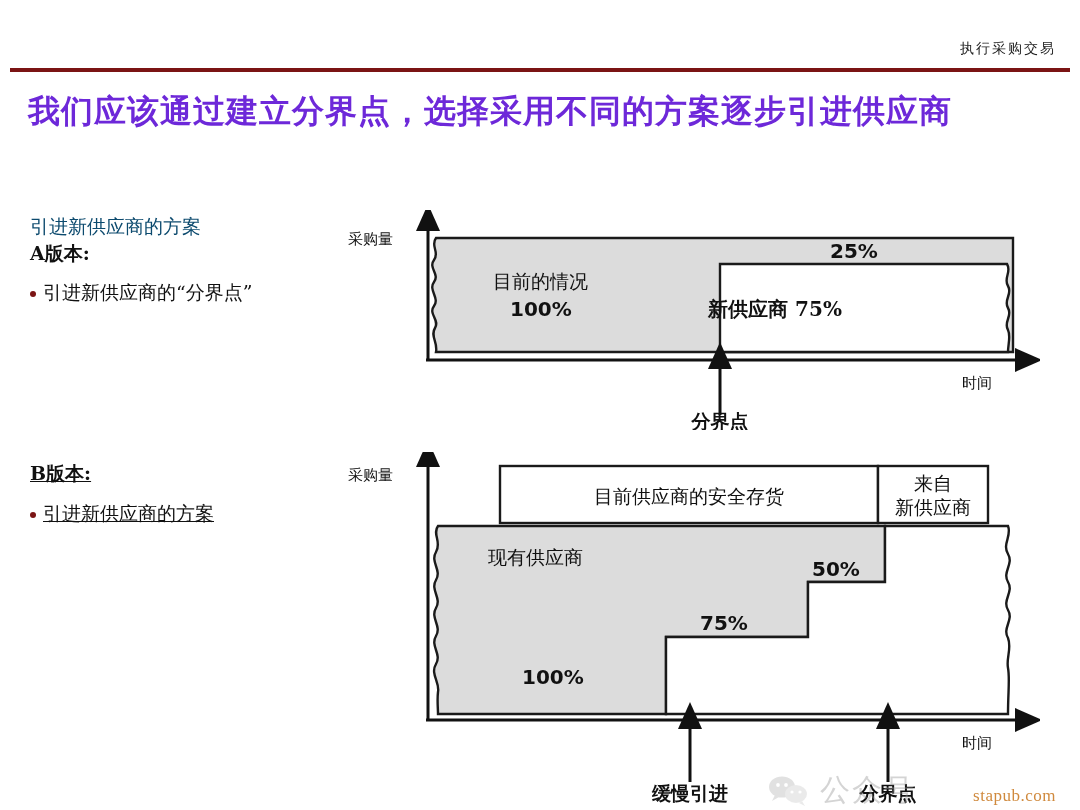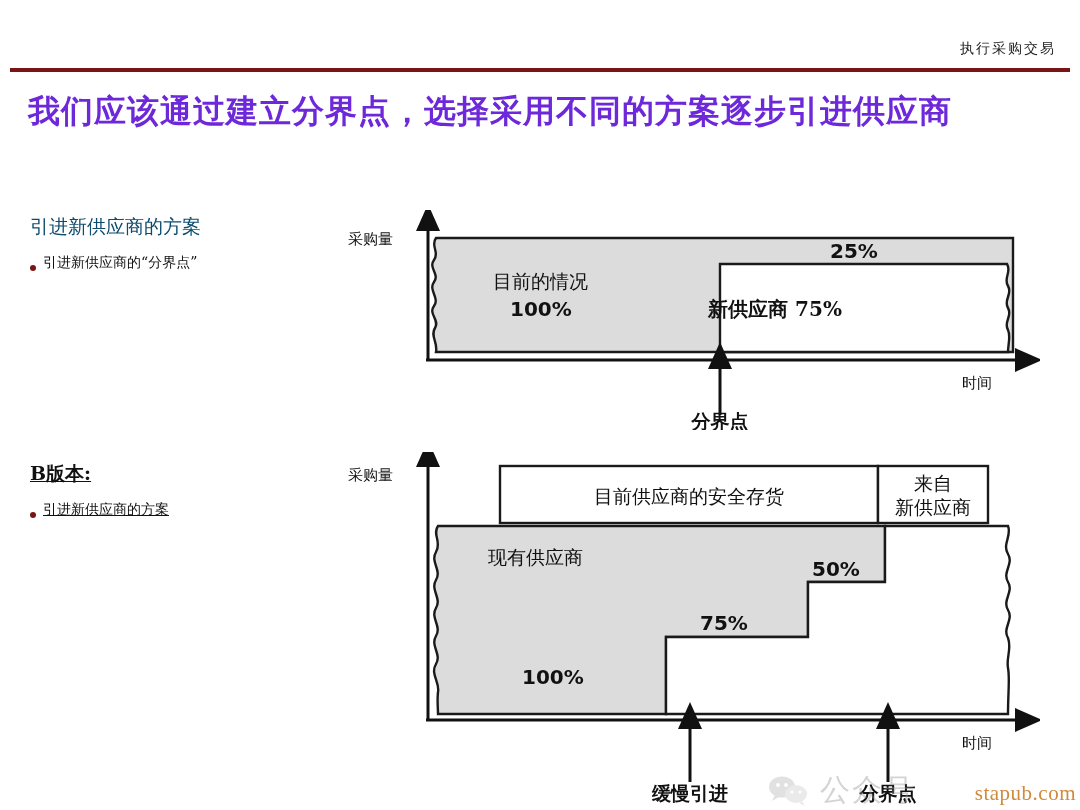--- a/index.html
+++ b/index.html
@@ -27,21 +27,21 @@
   }
 
   
   .left-block{position:absolute;left:30px;font-family:"DejaVu Serif",serif;}
   .lb-a{top:186px;}
   .lb-b{top:432px;text-decoration:underline;}
   .lb-heading{font-size:19px;font-weight:400;color:#0c4a6e;line-height:1.35;white-space:nowrap;}
   .lb-version{font-size:19px;font-weight:bold;color:#111;line-height:1.4;white-space:nowrap;}
   .lb-bullet{
     display:flex;align-items:flex-start;gap:7px;margin-top:14px;
-    font-size:14px;color:#111;white-space:nowrap;
+    font-size:19px;color:#111;white-space:nowrap;
   }
   .dot{
     width:6px;height:6px;border-radius:50%;background:#7b1414;
     margin-top:11px;flex:0 0 auto;
   }
 
   
   .chart{position:absolute;}
   .chart-a{left:340px;top:182px;width:700px;height:220px;}
   .chart-b{left:340px;top:424px;width:700px;height:360px;}
@@ -70,36 +70,37 @@
   }
   .wm-text{
     font-family:"DejaVu Sans",sans-serif;font-size:30px;color:#9a9a9a;
     letter-spacing:2px;white-space:nowrap;
   }
   .wm-brand{
     font-family:"DejaVu Sans",sans-serif;font-size:30px;color:#9a9a9a;
     letter-spacing:2px;white-space:nowrap;
   }
   .site{
-    position:absolute;right:4px;bottom:4px;
-    font-family:"Liberation Serif",serif;font-size:21px;color:#d08a3e;
+    position:absolute;right:24px;bottom:4px;
+    font-family:"Liberation Serif",serif;font-size:17px;color:#d08a3e;
     letter-spacing:.5px;
   }
 </style>
 </head>
 <body>
 
 <div class="slide">
 
   <div class="header-text">执行采购交易</div>
   <div class="rule"></div>
   <div class="title">我们应该通过建立分界点，选择采用不同的方案逐步引进供应商</div>
 
   <div class="left-block lb-a">
     <div class="lb-heading">引进新供应商的方案</div>
+    <div class="lb-version">A版本:</div>
     <div class="lb-bullet">
       <span class="dot"></span>
       <span>引进新供应商的“分界点”</span>
     </div>
   </div>
 
   <div class="left-block lb-b">
     <div class="lb-version">B版本:</div>
     <div class="lb-bullet">
       <span class="dot"></span>

